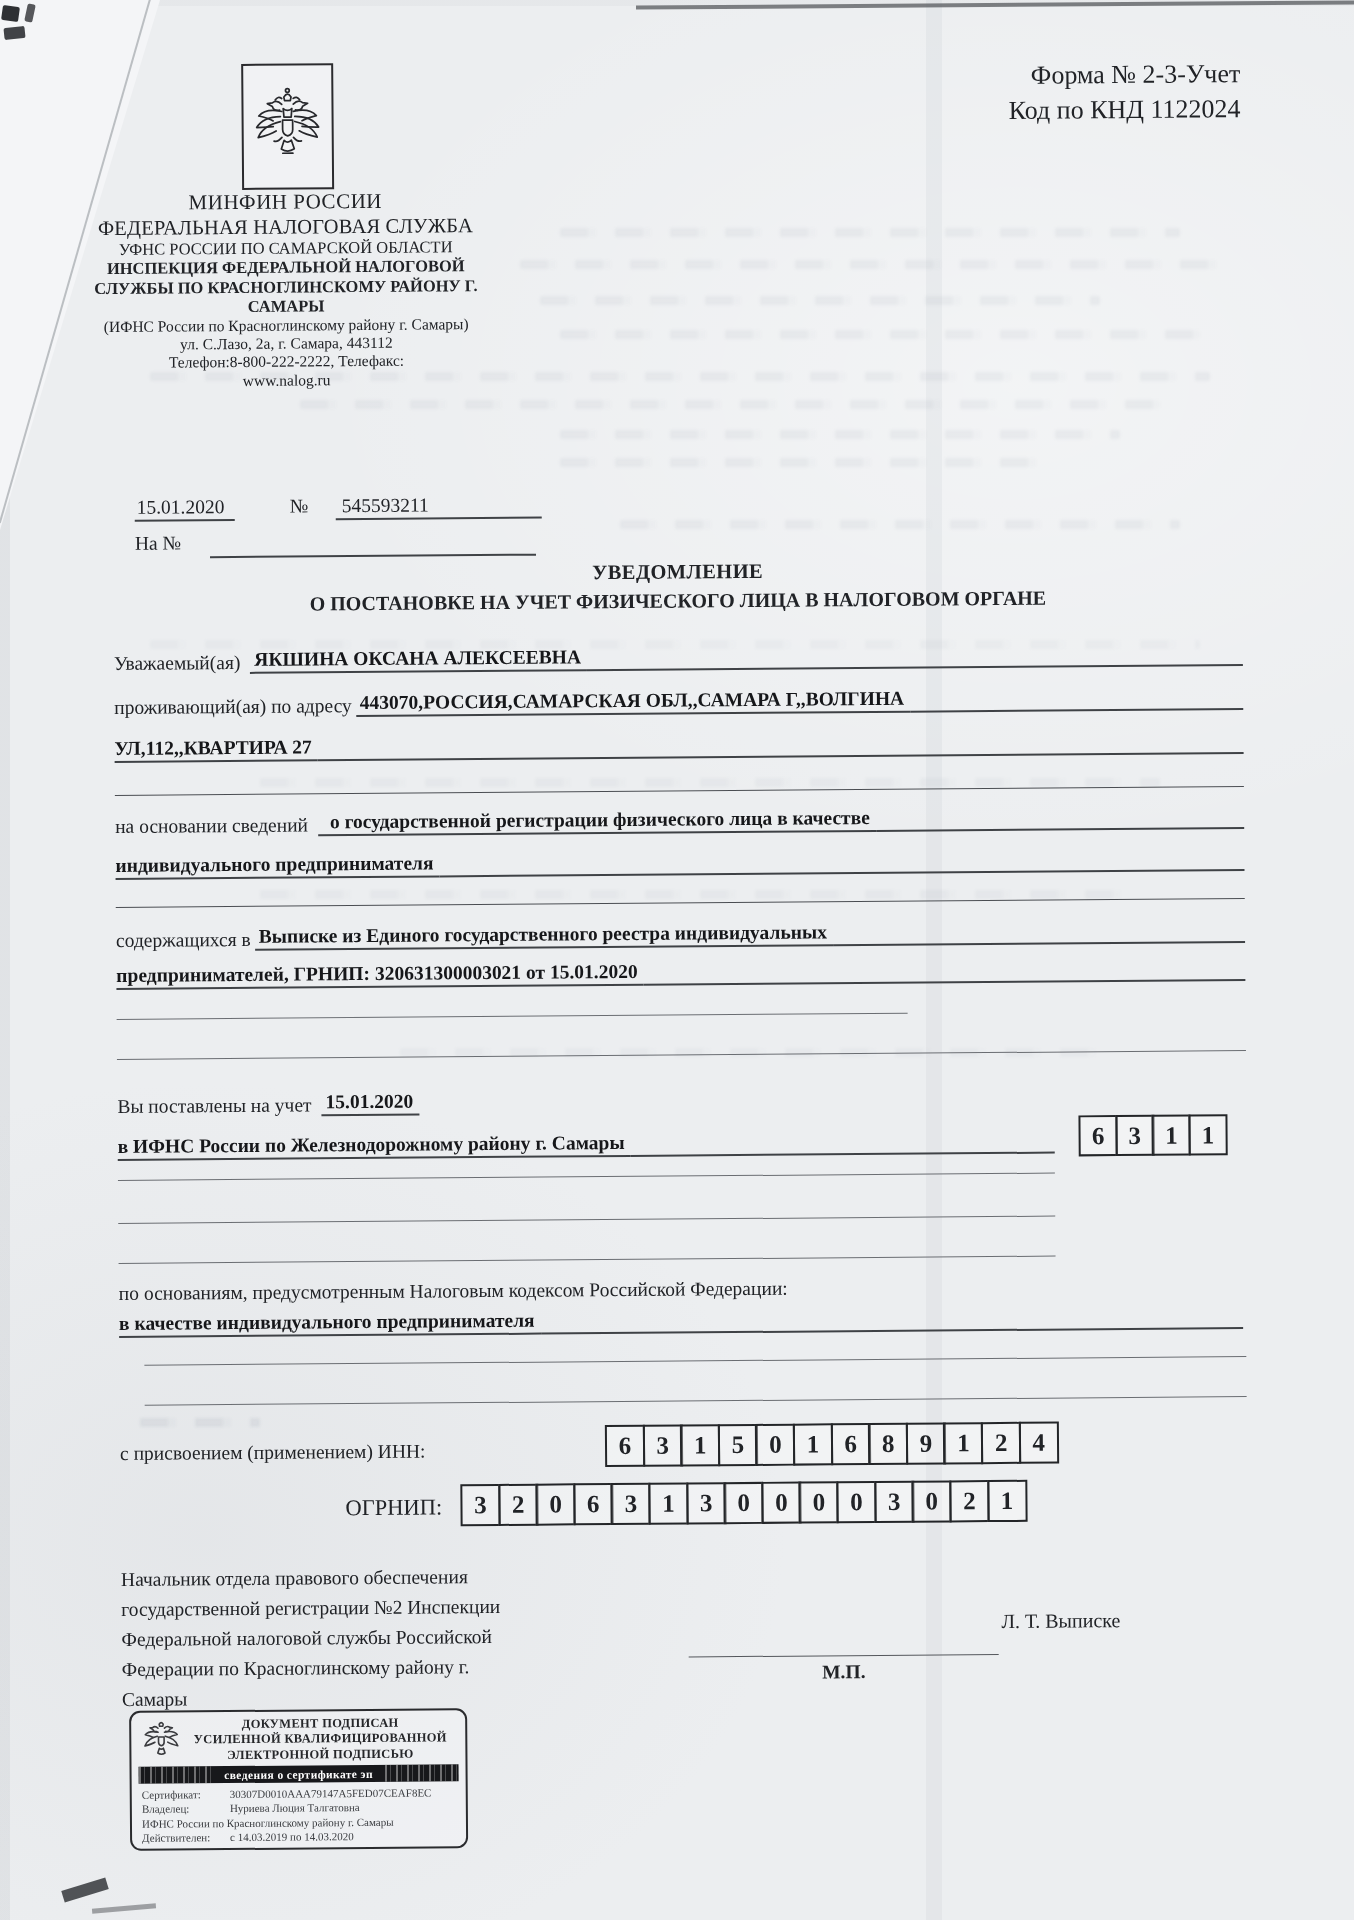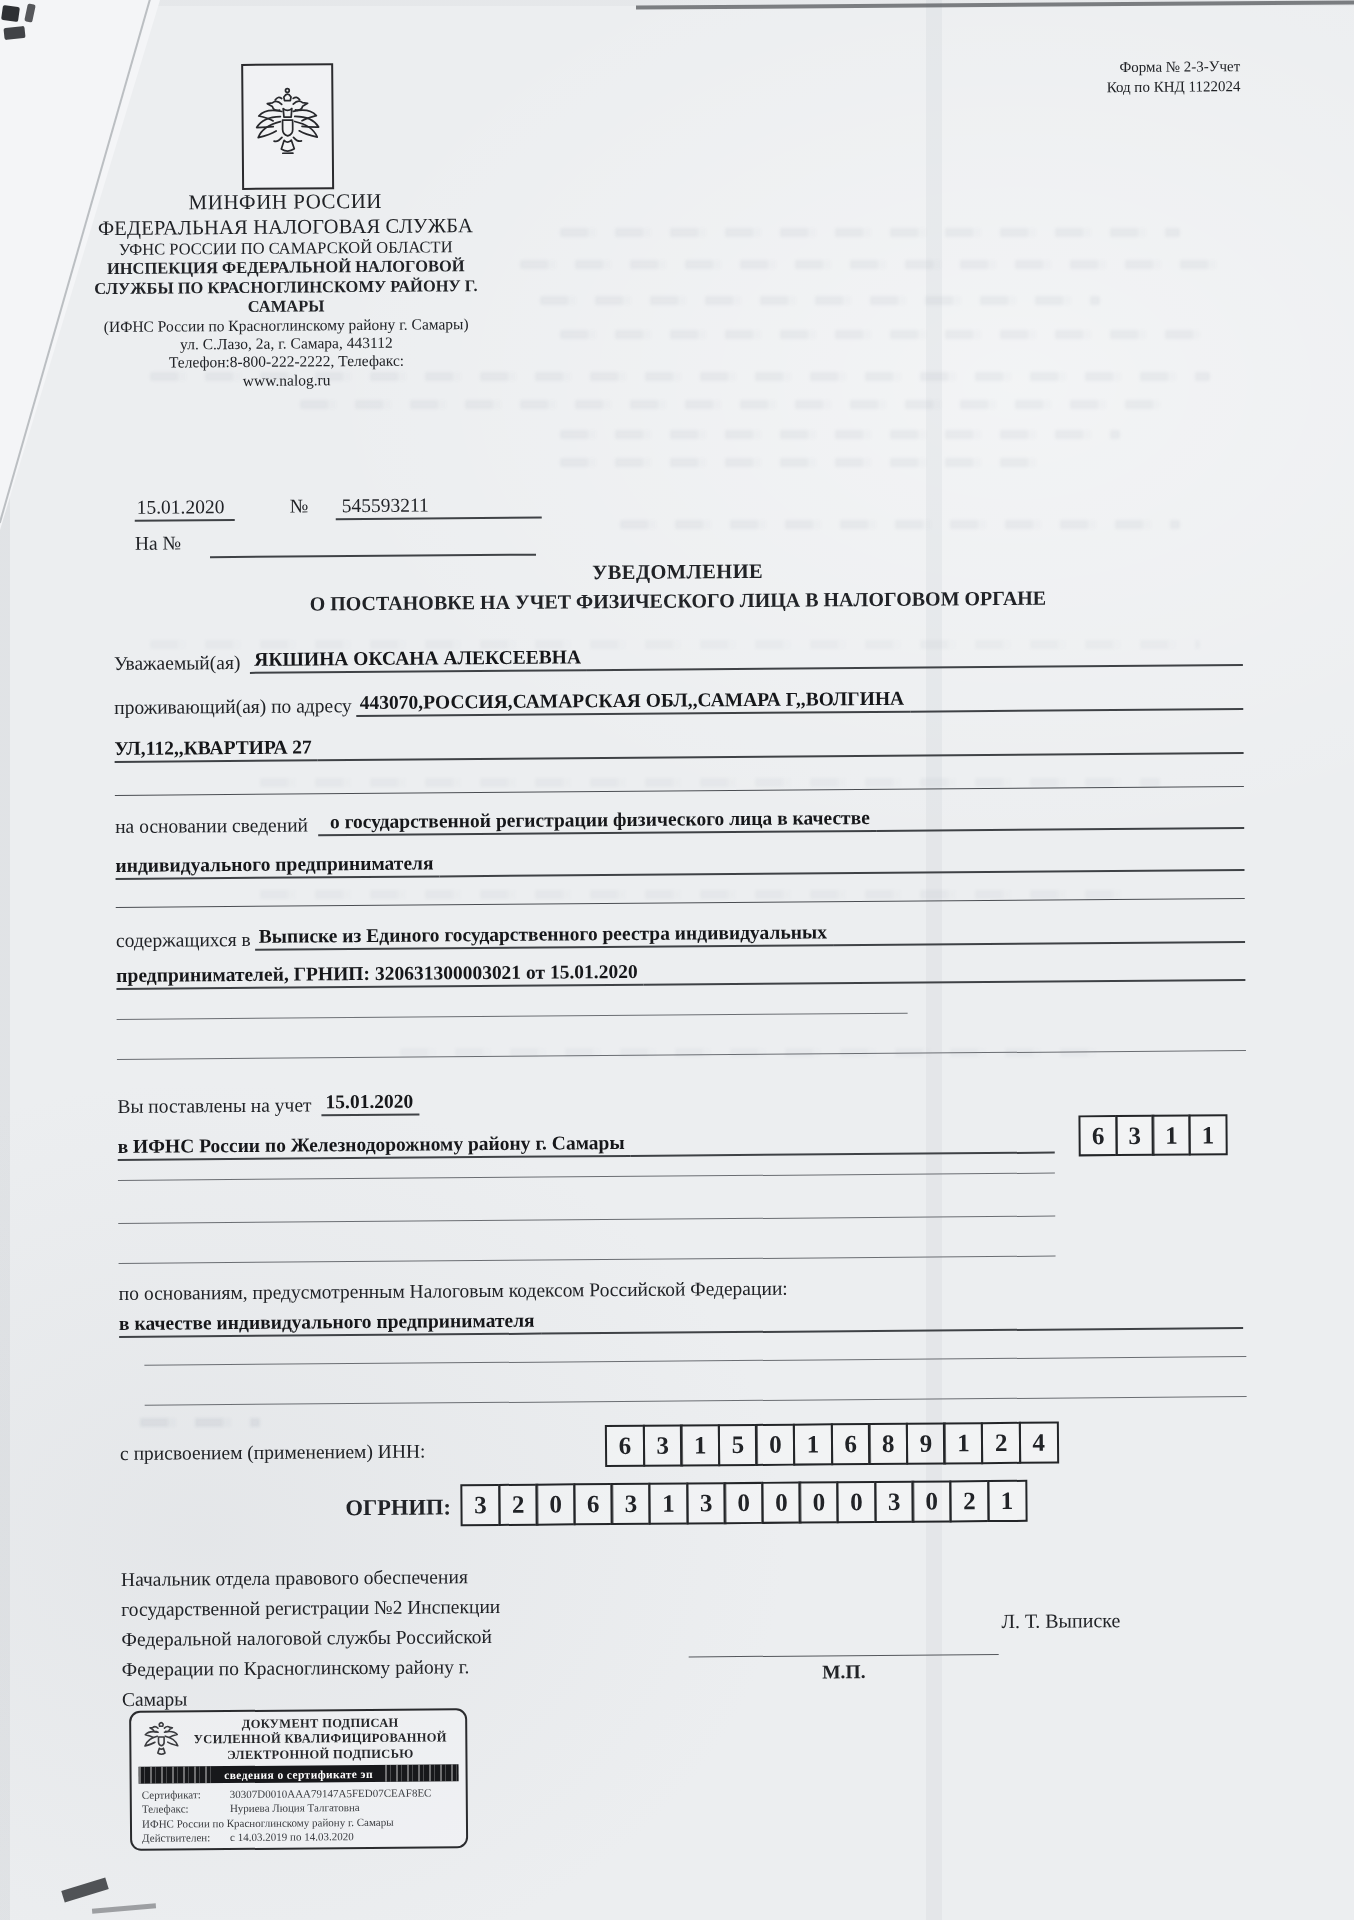--- a/index.html
+++ b/index.html
@@ -14,34 +14,34 @@
     content:"";position:absolute;inset:0;pointer-events:none;z-index:0;
     background:
       radial-gradient(1200px 800px at 75% 20%, rgba(255,255,255,.35), transparent 60%),
       radial-gradient(900px 700px at 15% 80%, rgba(205,208,212,.25), transparent 65%),
       linear-gradient(90deg, rgba(190,194,199,.25) 0 10px, transparent 10px),
       linear-gradient(180deg, rgba(200,203,207,.18) 0 6px, transparent 6px);
   }
   #doc{position:absolute;inset:0;transform:rotate(-0.45deg);transform-origin:55% 42%;z-index:2;}
 
   .abs{position:absolute;}
-  .b{font-weight:bold;}
+  .b{font-weight:normal;}
   .u{border-bottom:2px solid #3f4246;}
   .hr{position:absolute;border-bottom:1.7px solid #4a4d52;height:0;}
   .hr.light{border-bottom:1.4px solid #6a6d72;}
 
   
   .emblem-box{left:247px;top:60px;width:88px;height:122px;border:2px solid #2b2b2e;display:flex;align-items:center;justify-content:center;background:rgba(255,255,255,.25);}
   .org{left:78px;top:186px;width:424px;text-align:center;line-height:1.18;}
   .org .l1{font-size:21px;letter-spacing:.5px;}
   .org .l2{font-size:20.5px;letter-spacing:.2px;}
   .org .l3{font-size:16.5px;}
   .org .lb{font-size:16.5px;font-weight:bold;}
   .org .ls{font-size:15.5px;}
-  .form-code{right:108px;top:60px;text-align:right;font-size:15px;line-height:1.35;}
+  .form-code{right:108px;top:60px;text-align:right;font-size:26px;line-height:1.35;}
 
   
   .ref{font-size:19.5px;}
   .ref-date{left:137px;top:492px;padding:0 10px 1px 2px;}
   .ref-no-sign{left:292px;top:492px;}
   .ref-number{left:338px;top:492px;width:200px;padding:0 0 1px 6px;}
   .ref-na{left:137px;top:528px;}
   .ref-na-line{left:212px;top:528px;width:326px;height:24px;border-bottom:2px solid #3f4246;}
 
   
@@ -333,21 +333,21 @@
         <div>ЭЛЕКТРОННОЙ ПОДПИСЬЮ</div>
       </span>
     </div>
     <div class="stamp-bar">сведения о сертификате эп</div>
     <div class="stamp-rows">
       <div class="srow">
         <span class="sl">Сертификат:</span>
         <span class="sv">30307D0010AAA79147A5FED07CEAF8EC</span>
       </div>
       <div class="srow">
-        <span class="sl">Телефакс:</span>
+        <span class="sl">Владелец:</span>
         <span class="sv">Нуриева Люция Талгатовна</span>
       </div>
       <div class="srow">
         <span class="sv">ИФНС России по Красноглинскому району г. Самары</span>
       </div>
       <div class="srow">
         <span class="sl">Действителен:</span>
         <span class="sv">с 14.03.2019 по 14.03.2020</span>
       </div>
     </div>

